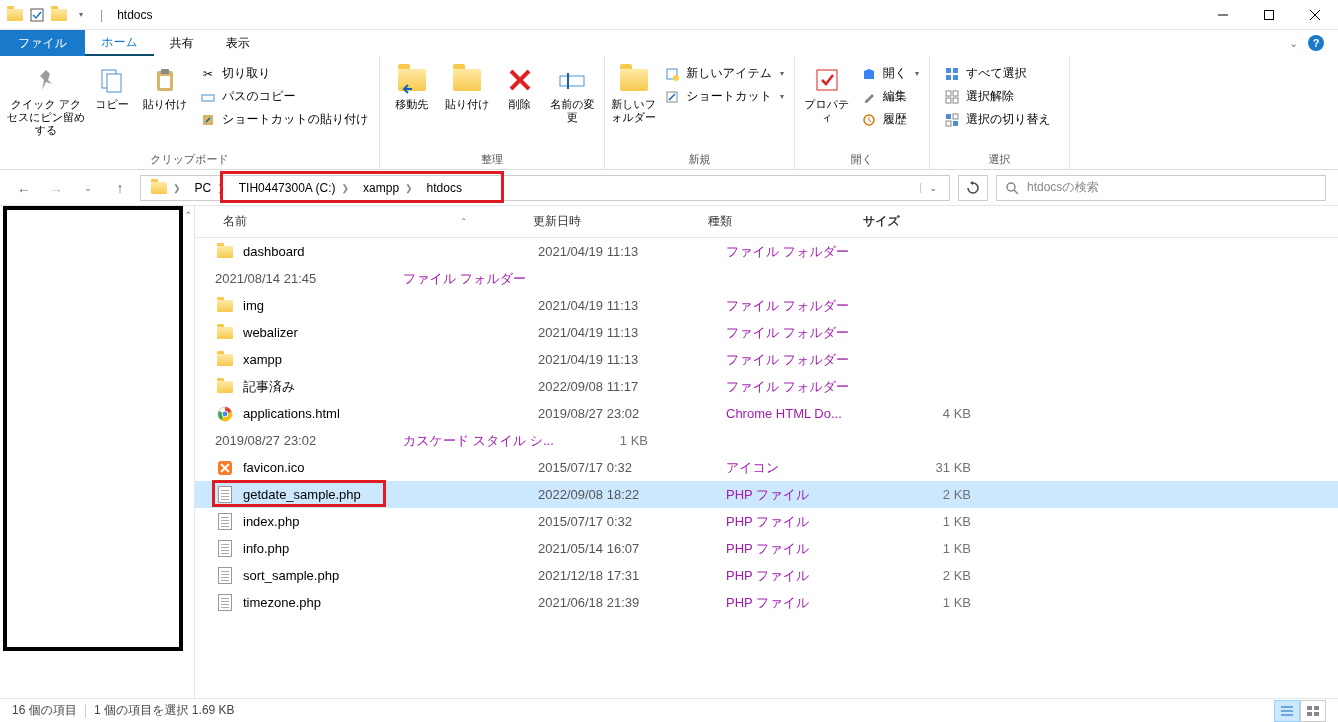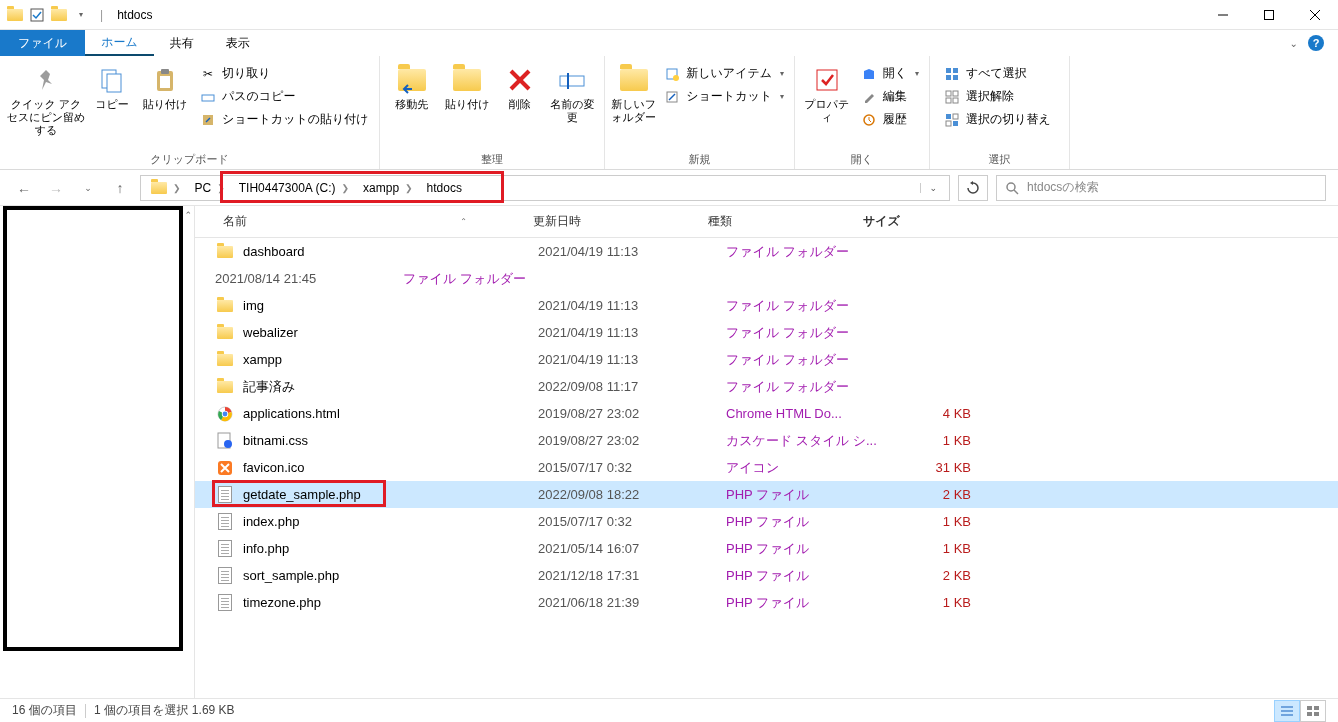--- a/index.html
+++ b/index.html
@@ -61,21 +61,21 @@
 .col-type { width: 155px; }
 .col-size { width: 85px; text-align: right; font-weight: bold; }
 .sort-caret { font-size: 8px; color: #666; margin-left: auto; padding-right: 50px; }
 
 .file-row { display: flex; height: 27px; align-items: center; padding-left: 20px; font-size: 13px; position: relative; gap: 13px; }
 .file-row.selected { background: #cce8ff; }
 .file-icon { width: 20px; height: 20px; margin-right: 8px; display: flex; align-items: center; justify-content: center; }
 .cell-name { width: 310px; display: flex; align-items: center; color: #000; }
 .cell-date { width: 175px; color: #555; }
 .cell-type { width: 155px; color: #a21caf; white-space: nowrap; overflow: hidden; text-overflow: ellipsis; }
-.cell-size { width: 85px; text-align: right; color: #b91c1c; padding-right: 8px; }
+.cell-size { width: 85px; text-align: right; color: #737373; padding-right: 8px; }
 .row-highlight { position: absolute; border: 3px solid #e01b24; left: 17px; top: -1px; height: 27px; pointer-events: none; }
 
 
 .statusbar { height: 24px; border-top: 1px solid #e5e5e5; display: flex; align-items: center; padding: 0 12px; font-size: 12px; color: #444; gap: 8px; }
 .status-sep { width: 1px; height: 14px; background: #ccc; }
 .view-btns { margin-left: auto; display: flex; }
 .view-btn { width: 26px; height: 22px; border: 1px solid #ccc; display: flex; align-items: center; justify-content: center; }
 .view-btn.active { background: #cce8ff; border-color: #99d1ff; }
 
 
@@ -487,29 +487,20 @@
                 <circle cx="8" cy="8" r="2.4" fill="#4285f4"></circle>
               </svg>
             </span>
             <span>applications.html</span>
           </div>
           <div class="cell-date">2019/08/27 23:02</div>
           <div class="cell-type">Chrome HTML Do...</div>
           <div class="cell-size">4 KB</div>
         </div>
         <div class="file-row">
-          <div class="cell-name">
-            <span class="file-icon">
-              <svg width="16" height="17">
-                <rect x="1" y="1" width="12" height="15" fill="#fff" stroke="#999"></rect>
-                <circle cx="11" cy="12" r="4" fill="#2965f1"></circle>
-              </svg>
-            </span>
-            <span>bitnami.css</span>
-          </div>
           <div class="cell-date">2019/08/27 23:02</div>
           <div class="cell-type">カスケード スタイル シ...</div>
           <div class="cell-size">1 KB</div>
         </div>
         <div class="file-row">
           <div class="cell-name">
             <span class="file-icon">
               <svg width="16" height="16">
                 <rect x="1" y="1" width="14" height="14" rx="3" fill="#fb7a24"></rect>
                 <path d="M4 4 L12 12 M12 4 L4 12" stroke="#fff" stroke-width="2"></path>

